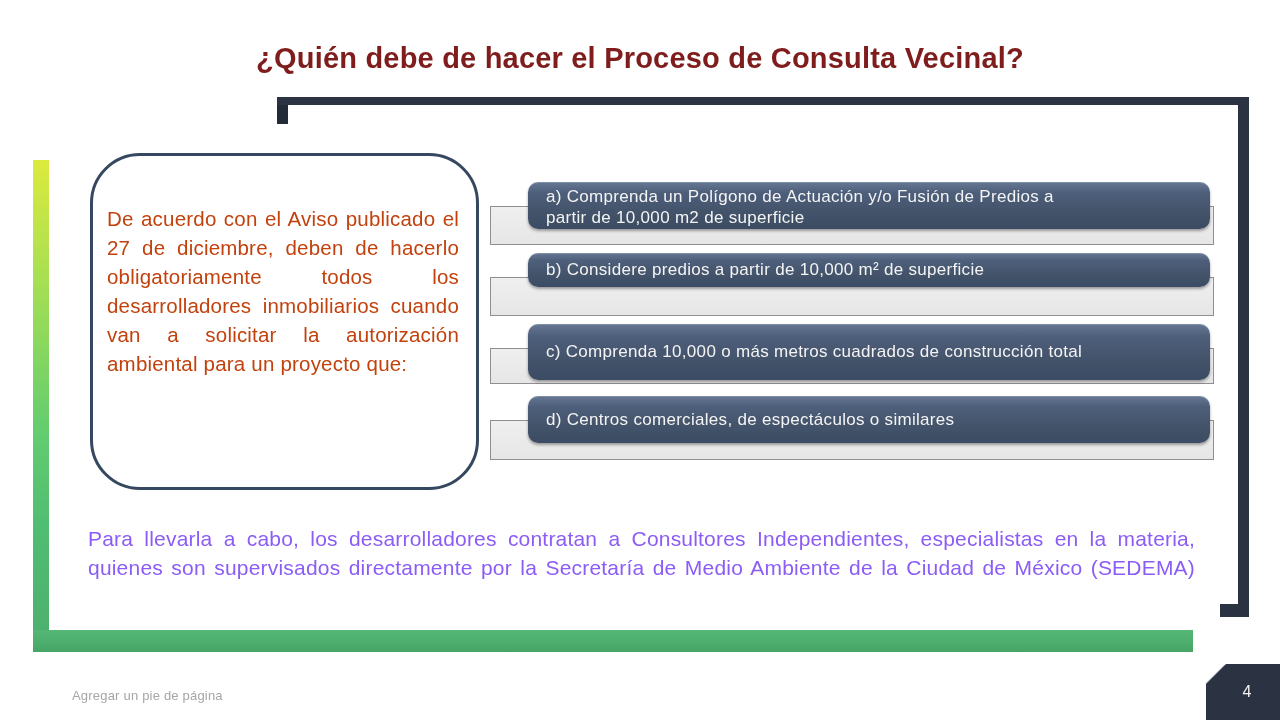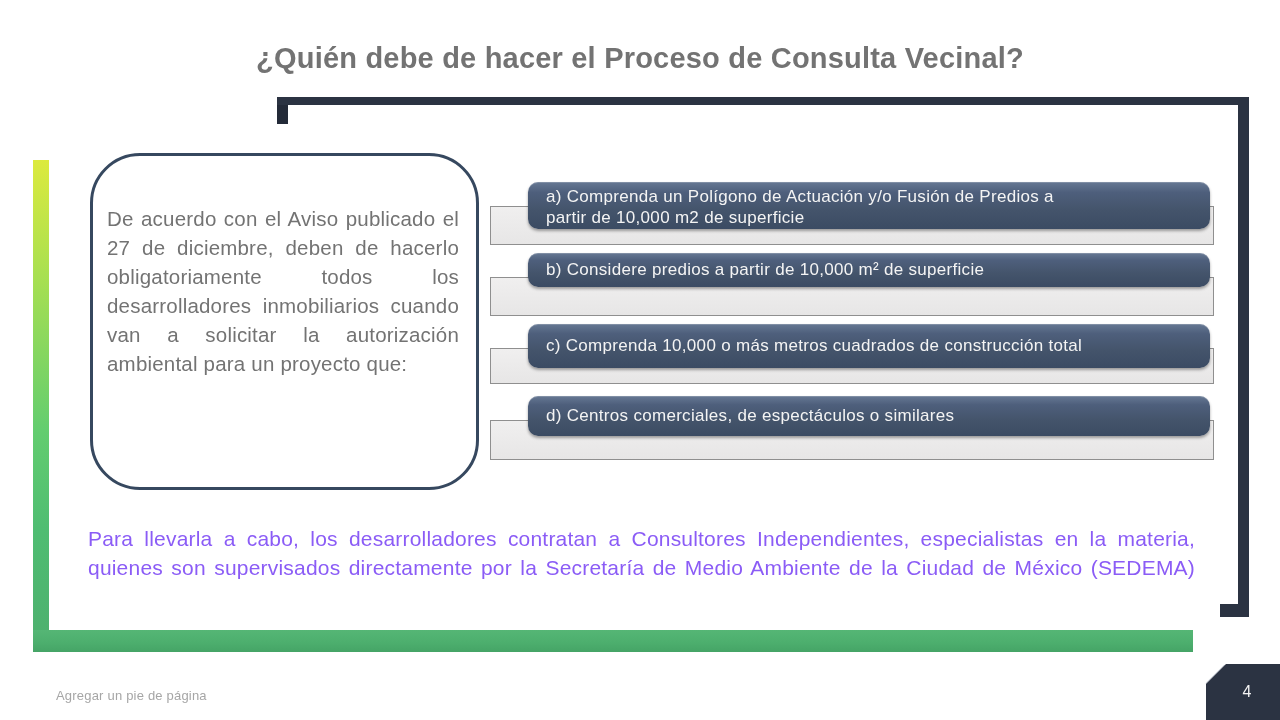--- a/index.html
+++ b/index.html
@@ -3,21 +3,21 @@
 <meta charset="utf-8">
 <style>
   html,body{margin:0;padding:0;background:#ffffff;}
   .slide{
     position:relative;width:1280px;height:720px;background:#ffffff;
     overflow:hidden;font-family:"Liberation Sans","DejaVu Sans",sans-serif;
   }
   
   .title{
     position:absolute;left:0;top:42px;width:1280px;height:42px;
-    text-align:center;font-size:29px;font-weight:bold;color:#737373;
+    text-align:center;font-size:29px;font-weight:bold;color:#7f1d1d;
     letter-spacing:.2px;
   }
   
   .frame-top{position:absolute;left:277px;top:97px;width:971px;height:8px;background:#2b3342;}
   .frame-cap{position:absolute;left:277px;top:97px;width:11px;height:27px;background:#232a38;}
   .frame-right{position:absolute;left:1238px;top:97px;width:11px;height:508px;background:#2b3342;}
   .frame-foot{position:absolute;left:1220px;top:604px;width:29px;height:13px;background:#2b3342;}
   
   .accent-vbar{
     position:absolute;left:33px;top:160px;width:16px;height:492px;
@@ -28,21 +28,21 @@
     background:linear-gradient(180deg,#55b675 0%,#4daf6e 55%,#45a466 100%);
   }
   
   .intro-box{
     position:absolute;left:90px;top:153px;width:389px;height:337px;
     border:3px solid #36485f;border-radius:50px;box-sizing:border-box;
     background:#ffffff;
   }
   .intro-text{
     position:absolute;left:14px;top:48px;width:352px;
-    font-size:20.5px;line-height:29px;color:#737373;text-align:justify;
+    font-size:20.5px;line-height:29px;color:#c2410c;text-align:justify;
     letter-spacing:.2px;
   }
   
   .shadow-rect{
     position:absolute;left:490px;width:724px;
     background:linear-gradient(180deg,#f0efef,#e7e6e6);
     border:1px solid #8f8f8f;box-sizing:border-box;
   }
   .shadow-a{top:206px;height:39px;}
   .shadow-b{top:277px;height:39px;}
@@ -51,32 +51,32 @@
   .bar{
     position:absolute;left:528px;width:682px;box-sizing:border-box;
     border-radius:10px;
     background:linear-gradient(180deg,#667893 0%,#4e5f7c 22%,#44546b 60%,#3b4b63 100%);
     box-shadow:0 2px 3px rgba(0,0,0,.35), inset 0 1px 0 rgba(255,255,255,.18);
     color:#f4f4f4;font-size:17px;letter-spacing:.3px;
     display:flex;align-items:center;
   }
   .bar-a{top:182px;height:47px;padding:2px 130px 0 18px;line-height:21px;}
   .bar-b{top:253px;height:34px;padding:0 20px 0 18px;}
-  .bar-c{top:324px;height:44px;padding:0 20px 0 18px;}
-  .bar-d{top:396px;height:40px;padding:0 20px 0 18px;}
+  .bar-c{top:324px;height:56px;padding:0 20px 0 18px;}
+  .bar-d{top:396px;height:47px;padding:0 20px 0 18px;}
   
   .closing{
     position:absolute;left:88px;top:524px;width:1107px;
     font-size:21px;line-height:29px;color:#8b5cf6;text-align:justify;
     letter-spacing:.2px;
   }
   .closing:after{content:"";display:inline-block;width:100%;}
   
   .footer-placeholder{
-    position:absolute;left:56px;top:688px;font-size:13px;color:#a6a6a6;
+    position:absolute;left:72px;top:688px;font-size:13px;color:#a6a6a6;
     letter-spacing:.2px;
   }
   .page-badge{position:absolute;left:1206px;top:664px;width:74px;height:56px;}
   .page-fold{
     position:absolute;left:-3px;top:9px;width:28px;height:6px;
     background:#ccd1d8;transform:rotate(-45deg);border-radius:2px;
   }
   .page-shape{
     position:absolute;left:0;top:0;right:0;bottom:0;background:#2b3342;
     clip-path:polygon(20px 0, 100% 0, 100% 100%, 0 100%, 0 20px);

